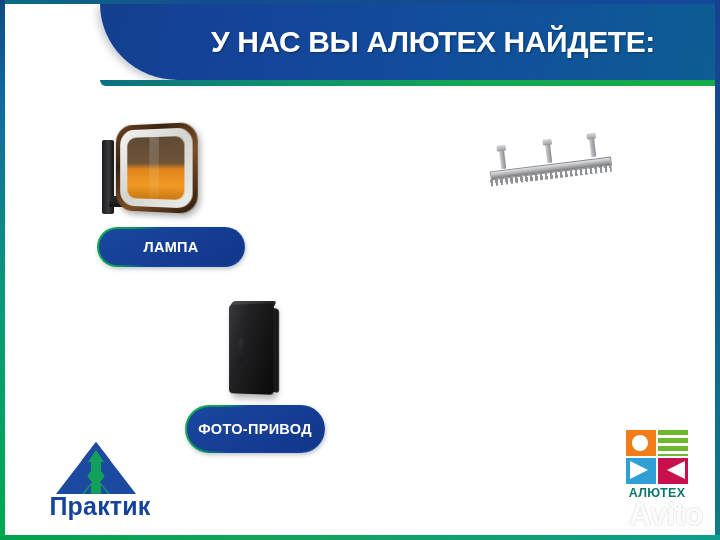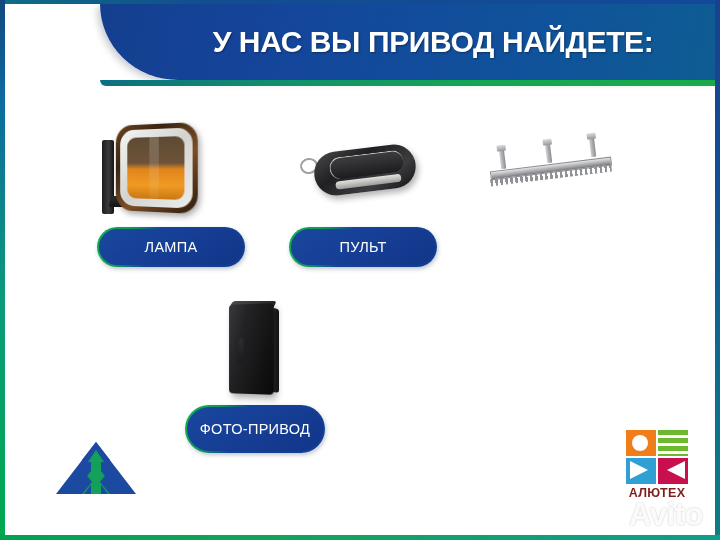--- a/index.html
+++ b/index.html
@@ -92,20 +92,21 @@
   .pill {
     position: relative;
     display: flex;
     align-items: center;
     justify-content: center;
     text-align: center;
     border-radius: 999px;
     background: linear-gradient(115deg, #10b34e 0%, #0b9a55 22%, #14439a 40%, #133d90 100%);
     padding: 2px 2px 2px 2px;
     box-shadow: 1px 2px 4px rgba(40,60,90,0.30);
+    font-weight: bold;
   }
   .pill-inner {
     border-radius: 999px;
     background: linear-gradient(150deg, #1a47a0 0%, #153d93 55%, #11368a 100%);
     color: #ffffff;
     font-family: "Liberation Sans", sans-serif;
     font-size: 14.5px;
     letter-spacing: 0.3px;
     line-height: 1.12;
     display: flex;
@@ -330,21 +331,21 @@
   #al-crim::after {
     content:""; position:absolute; right:3px; top:3px;
     width:0; height:0;
     border-top:9px solid transparent;
     border-bottom:9px solid transparent;
     border-right:18px solid #ffffff;
   }
   #alutech-word {
     position: absolute; left: 0; top: 56px;
     width: 80px; text-align: center;
-    color: #7f1d1d;
+    color: #0f766e;
     font-family: "Liberation Sans", sans-serif;
     font-weight: bold;
     font-size: 12.5px;
     letter-spacing: 0.3px;
   }
 
   
   #avito-watermark {
     position: absolute;
     left: 596px; top: 495px;
@@ -378,51 +379,39 @@
 <body>
 
 <div id="slide">
 
   <div class="rail" id="rail-top"></div>
   <div class="rail" id="rail-left"></div>
   <div class="rail" id="rail-right"></div>
   <div class="rail" id="rail-bottom"></div>
 
   <div id="header-banner">
-    <div id="header-title">У НАС ВЫ ПРИВОД НАЙДЕТЕ:</div>
+    <div id="header-title">У НАС ВЫ АЛЮТЕХ НАЙДЕТЕ:</div>
   </div>
   <div id="header-accent"></div>
 
   <div class="cell" style="left:96px; top:118px; width:150px;">
     <div class="art">
       <div class="lamp-bracket"></div>
       <div class="lamp-bracket2"></div>
       <div class="lamp-body">
         <div class="lamp-frame">
           <div class="lamp-lens"></div>
         </div>
       </div>
     </div>
     <div class="pill" style="width:148px; height:40px; margin-top:4px;">
       <div class="pill-inner">ЛАМПА</div>
     </div>
   </div>
 
-  <div class="cell" style="left:288px; top:118px; width:150px;">
-    <div class="art">
-      <div class="rem-ring"></div>
-      <div class="rem-body">
-        <div class="rem-top"></div>
-        <div class="rem-strip"></div>
-      </div>
-    </div>
-    <div class="pill" style="width:148px; height:40px; margin-top:4px;">
-      <div class="pill-inner">ПУЛЬТ</div>
-    </div>
-  </div>
 
   <div class="cell" style="left:478px; top:118px; width:150px;">
     <div class="art">
       <div class="rack-bolt" style="left:22px; top:30px; transform:rotate(-7deg);"></div>
       <div class="rack-bolt" style="left:68px; top:24px; transform:rotate(-7deg);"></div>
       <div class="rack-bolt" style="left:112px; top:18px; transform:rotate(-7deg);"></div>
       <div class="rack-bar"></div>
       <div class="rack-teeth"></div>
     </div>
   </div>
@@ -448,20 +437,21 @@
   <div id="praktik-logo">
     <svg id="praktik-mark" viewBox="0 0 84 56">
       <polygon points="42,2 82,54 2,54" fill="#1b4aa0"></polygon>
       <polygon points="42,2 56,20 28,20" fill="#1b4aa0"></polygon>
       <polygon points="20,54 42,24 64,54 54,54 42,38 30,54" fill="#12a05a"></polygon>
       <rect x="37" y="20" width="10" height="34" fill="#12a05a"></rect>
       <polygon points="14,54 30,32 38,42 28,54" fill="#1b4aa0"></polygon>
       <polygon points="70,54 54,32 46,42 56,54" fill="#1b4aa0"></polygon>
       <polygon points="42,10 50,22 34,22" fill="#12a05a"></polygon>
     </svg>
+    <div id="praktik-word">Практик</div>
   </div>
 
   <div id="alutech-logo">
     <div class="al-grid">
       <div class="al-tile" id="al-orange"></div>
       <div class="al-tile" id="al-green"></div>
       <div class="al-tile" id="al-blue"></div>
       <div class="al-tile" id="al-crim"></div>
     </div>
     <div id="alutech-word">АЛЮТЕХ</div>

